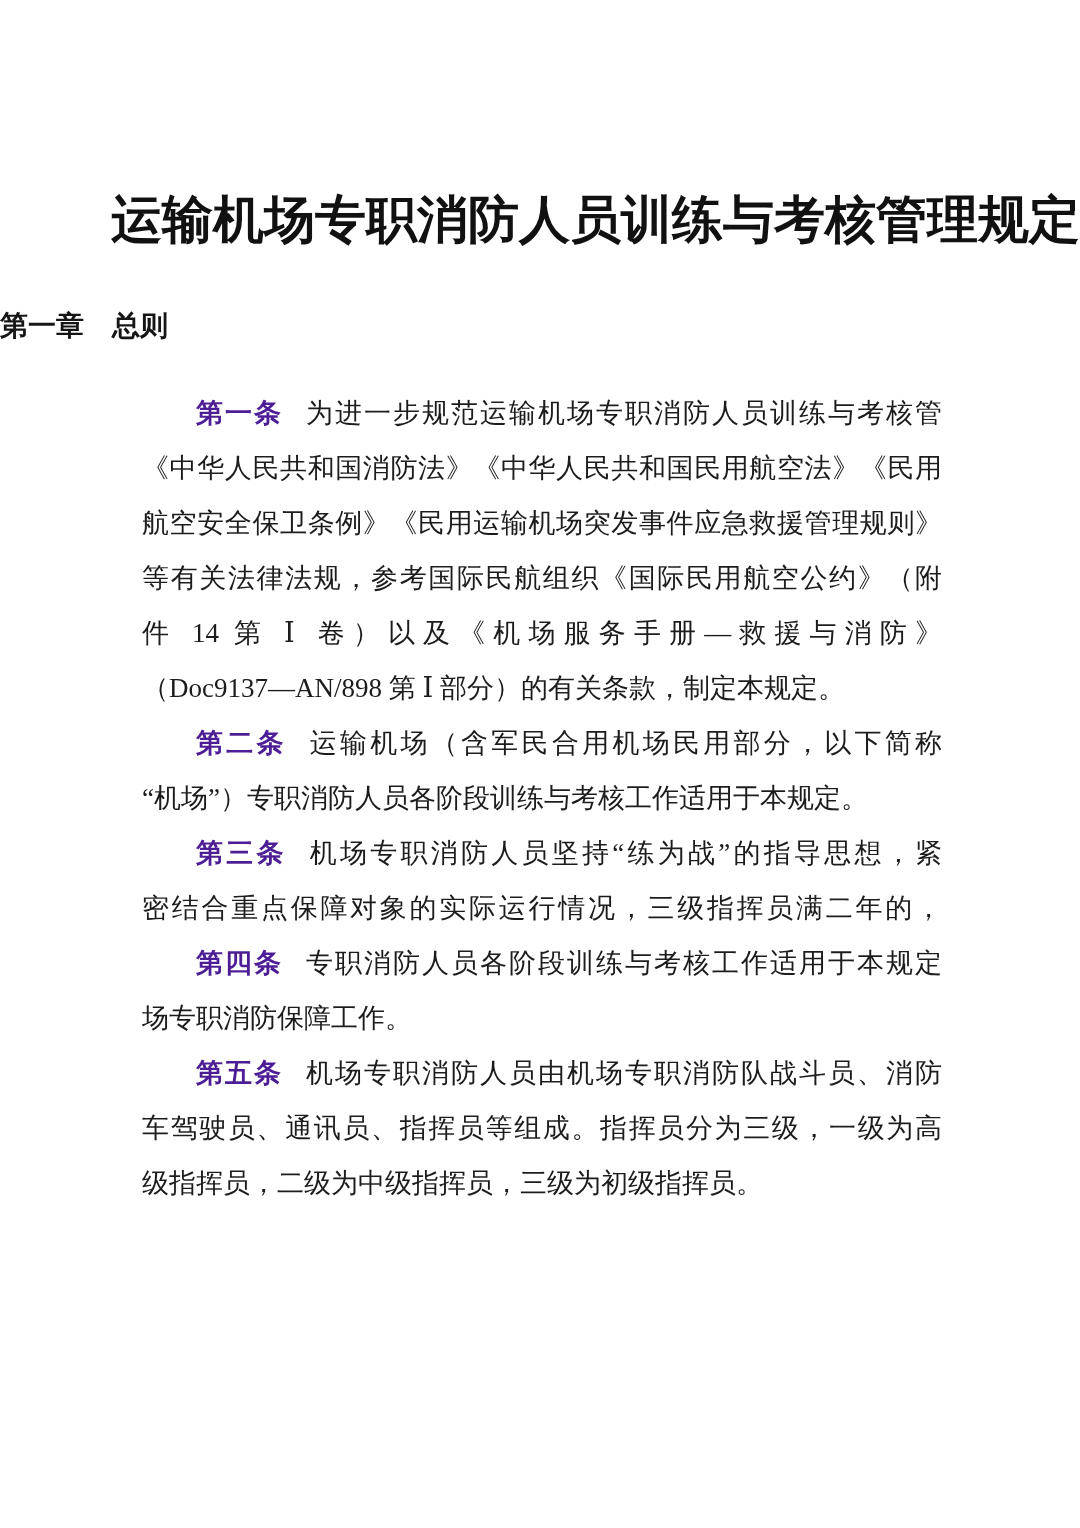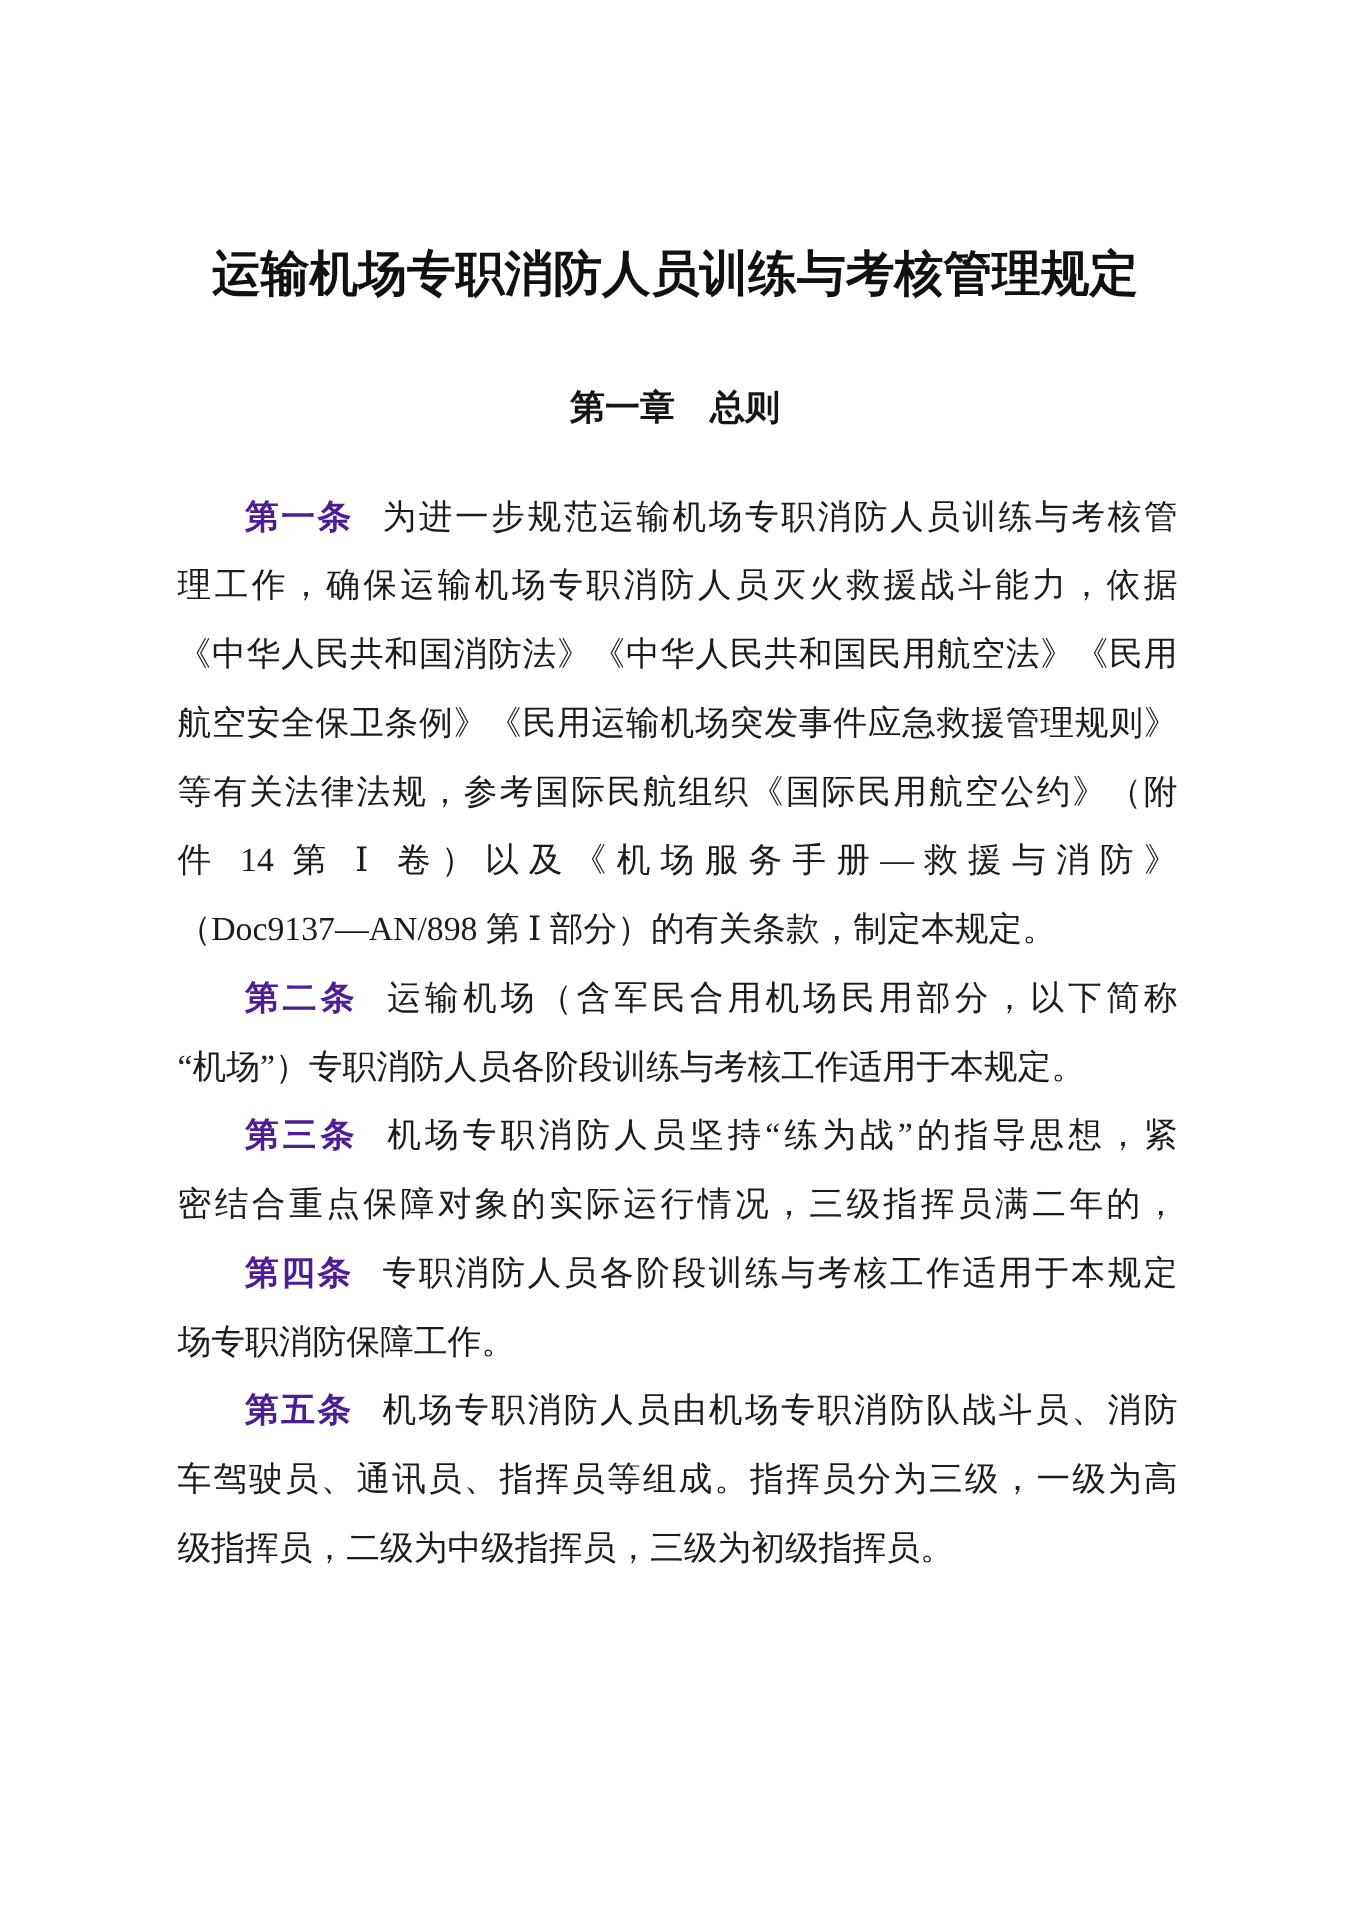--- a/index.html
+++ b/index.html
@@ -9,34 +9,34 @@
     height: 1528px;
     margin: 0 auto;
     background: #ffffff;
     color: #1c1c1c;
     overflow: hidden;
     font-family: "Liberation Serif", "DejaVu Serif", serif;
   }
   .doc-title {
     margin: 0;
     padding-top: 197px;
-    font-size: 39px;
+    font-size: 51px;
     line-height: 46px;
     font-weight: 700;
-    text-align: center;
+    text-align: right;
     letter-spacing: 0;
     color: #111111;
     font-family: "Liberation Serif", "DejaVu Serif", serif;
   }
   .chapter-heading {
     margin: 68px 0 0 0;
     font-size: 28px;
     line-height: 30px;
     font-weight: 700;
-    text-align: center;
+    text-align: left;
     color: #151515;
     font-family: "Liberation Sans", "DejaVu Sans", sans-serif;
   }
   .body-text {
     width: 800px;
     margin: 45px 0 0 142px;
   }
   .line {
     font-size: 27px;
     line-height: 55px;
@@ -60,21 +60,20 @@
 <div class="page">
 
   <h1 class="doc-title">运输机场专职消防人员训练与考核管理规定</h1>
 
   <h2 class="chapter-heading">第一章　总则</h2>
 
   <div class="body-text">
 
     <div class="line indent fill"><span class="law-label">第一条</span><span>为进一步规范运输机场专职消防人员训练与考核管</span></div>
 
-    <div class="line fill"><span class="law-label"></span><span>理工作，确保运输机场专职消防人员灭火救援战斗能力，依据</span></div>
 
     <div class="line fill"><span class="law-label"></span><span>《中华人民共和国消防法》《中华人民共和国民用航空法》《民用</span></div>
 
     <div class="line fill"><span class="law-label"></span><span>航空安全保卫条例》《民用运输机场突发事件应急救援管理规则》</span></div>
 
     <div class="line fill"><span class="law-label"></span><span>等有关法律法规，参考国际民航组织《国际民用航空公约》（附</span></div>
 
     <div class="line fill"><span class="law-label"></span><span>件 14 第 Ⅰ 卷）以及《机场服务手册—救援与消防》</span></div>
 
     <div class="line"><span class="law-label"></span><span>（Doc9137—AN/898 第 Ⅰ 部分）的有关条款，制定本规定。</span></div>

